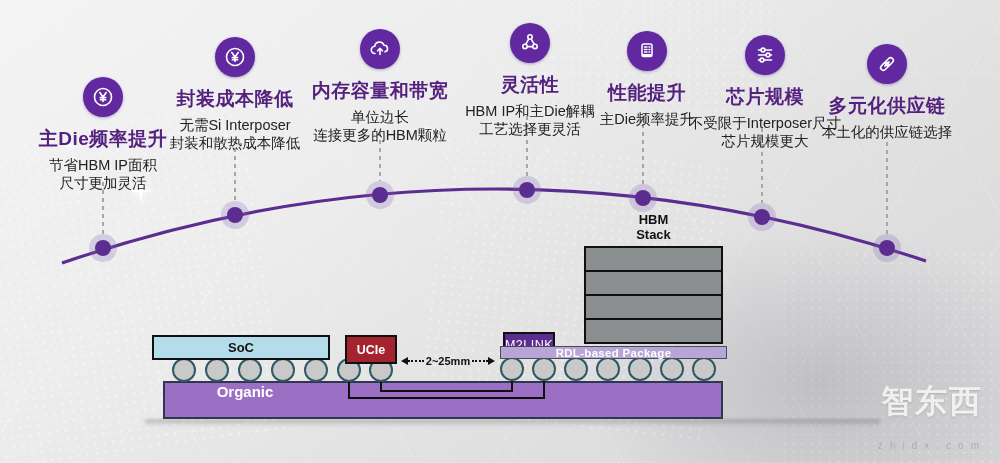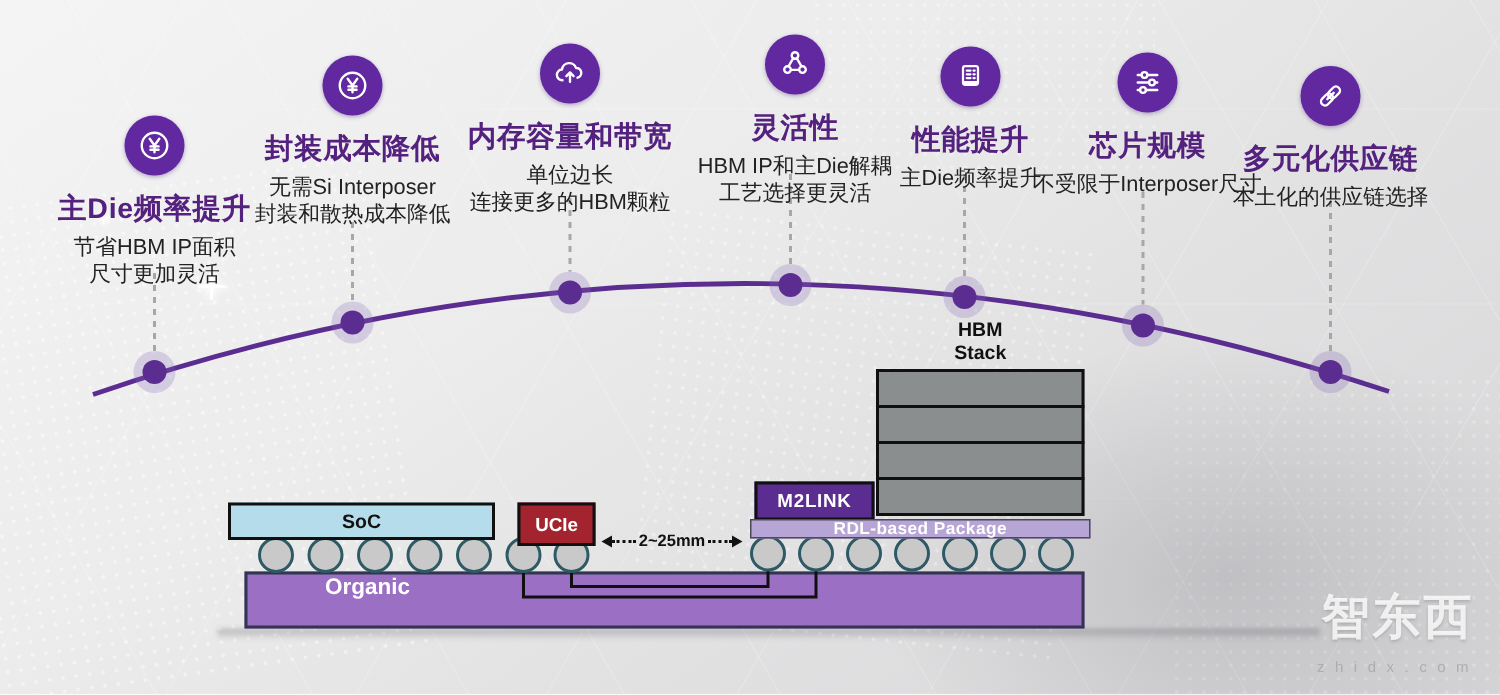--- a/index.html
+++ b/index.html
@@ -57,22 +57,22 @@
   .bdesc  { font-size:14.5px; color:#222; line-height:17.5px; }
   .dline  { display:block; white-space:nowrap; }
   
   .curve-layer { position:absolute; left:0; top:0; width:1000px; height:463px; pointer-events:none; }
   
   .blk { position:absolute; display:flex; align-items:center; justify-content:center; }
   .soc   { left:152px; top:335px; width:178px; height:25px; background:#B5DCEA; border:2.5px solid #101010; z-index:6;
            font-size:13px; font-weight:bold; color:#111; }
   .ucie  { left:345px; top:335px; width:52px; height:29px; background:#A3242E; border:2.5px solid #101010; z-index:6;
            font-size:12.5px; font-weight:bold; color:#fff; }
-  .m2link{ left:503px; top:321px; width:80px; height:26px; background:#5B2D90; border:2px solid #101010; z-index:6;
-           font-size:12.5px; font-weight:bold; color:#fff; letter-spacing:.5px; }
+  .m2link{ left:503px; top:332px; width:52px; height:26px; background:#5B2D90; border:2px solid #101010; z-index:6;
+           font-size:12.5px; font-weight:normal; color:#fff; letter-spacing:.5px; }
   .rdl   { left:500px; top:346px; width:227px; height:13px; background:#B7A5D6; border:1.5px solid #4a4a58; z-index:6;
            font-size:11.5px; font-weight:bold; color:#fff; letter-spacing:.3px; }
   .hbm-stack { position:absolute; left:584px; top:246px; width:139px; z-index:6; }
   .hbm-die { height:26px; background:#8A8E8F; border:2px solid #101010; margin-top:-2px; }
   .hbm-die:first-child { margin-top:0; }
   .hbm-label { position:absolute; left:584px; top:212px; width:139px; z-index:6; text-align:center;
                font-size:13px; font-weight:bold; color:#111; line-height:15px; }
   .substrate { position:absolute; left:163px; top:381px; width:560px; height:38px; background:#9B6FC4;
                border:2px solid #30364e; z-index:3; }
   .substrate-label { position:absolute; left:170px; top:384px; width:150px; z-index:7; text-align:center;
@@ -85,21 +85,21 @@
                display:flex; align-items:center; }
   .dim-text { font-size:11px; font-weight:bold; color:#111; padding:0 2px; white-space:nowrap; }
   .dim-dots { flex:1; border-top:2px dotted #111; height:0; }
   .dim-ah { width:0; height:0; border-top:4px solid transparent; border-bottom:4px solid transparent; }
   .dim-ah.left  { border-right:7px solid #111; }
   .dim-ah.right { border-left:7px solid #111; }
   
   .watermark { position:absolute; right:14px; bottom:12px; text-align:center; z-index:8; }
   .wm-logo { font-size:32px; font-weight:bold; color:rgba(255,255,255,.8);
              text-shadow:0 1px 2px rgba(140,140,140,.45); letter-spacing:2px; }
-  .wm-url  { font-size:10px; color:rgba(170,170,172,.9); letter-spacing:7px; margin-top:6px; }
+  .wm-url  { font-size:10px; color:rgba(170,170,172,.9); letter-spacing:7px; margin-top:16px; }
 </style>
 </head>
 <body>
 
 <div id="canvas">
   <div class="mesh"></div>
   <div class="dots p1"></div>
   <div class="dots p2"></div>
   <div class="dots p3"></div>
   <div class="dots p4"></div>
@@ -230,20 +230,21 @@
       <svg viewBox="0 0 24 24" fill="none" stroke="#fff" stroke-width="1.6" stroke-linecap="round">
           <path d="M5.5 7 H18.5 M5.5 12 H18.5 M5.5 17 H18.5"></path>
           <circle cx="10" cy="7" r="1.9" fill="#6128A0"></circle>
           <circle cx="15" cy="12" r="1.9" fill="#6128A0"></circle>
           <circle cx="9" cy="17" r="1.9" fill="#6128A0"></circle>
         </svg>
     </div>
     <div class="btitle">芯片规模</div>
     <div class="bdesc">
       <span class="dline">不受限于Interposer尺寸</span>
+      <span class="dline">芯片规模更大</span>
     </div>
   </div>
 
   <div class="benefit b6">
     <div class="bicon">
       <svg viewBox="0 0 24 24" fill="none" stroke="#fff" stroke-width="1.6" stroke-linecap="round">
           <g transform="rotate(-45 12 12)">
             <rect x="4.2" y="9.3" width="9" height="5.4" rx="2.7"></rect>
             <rect x="10.8" y="9.3" width="9" height="5.4" rx="2.7"></rect>
             <path d="M9 12 H15"></path>

